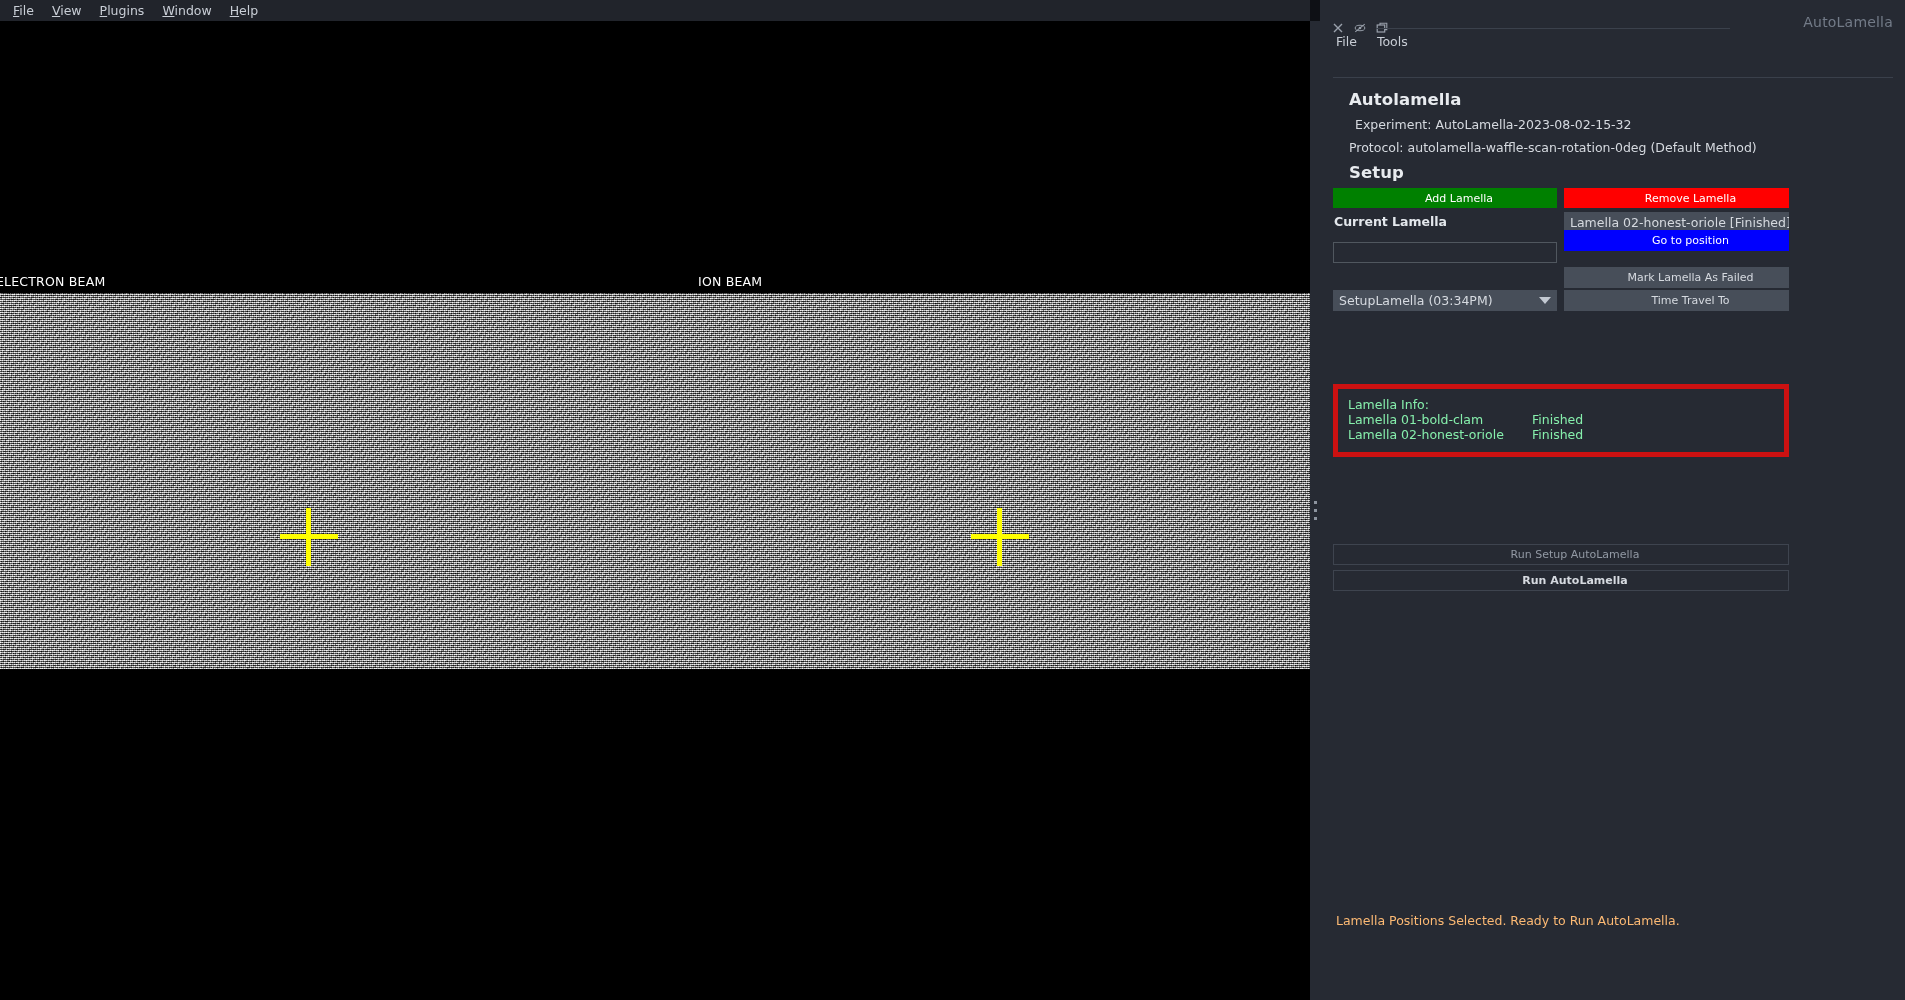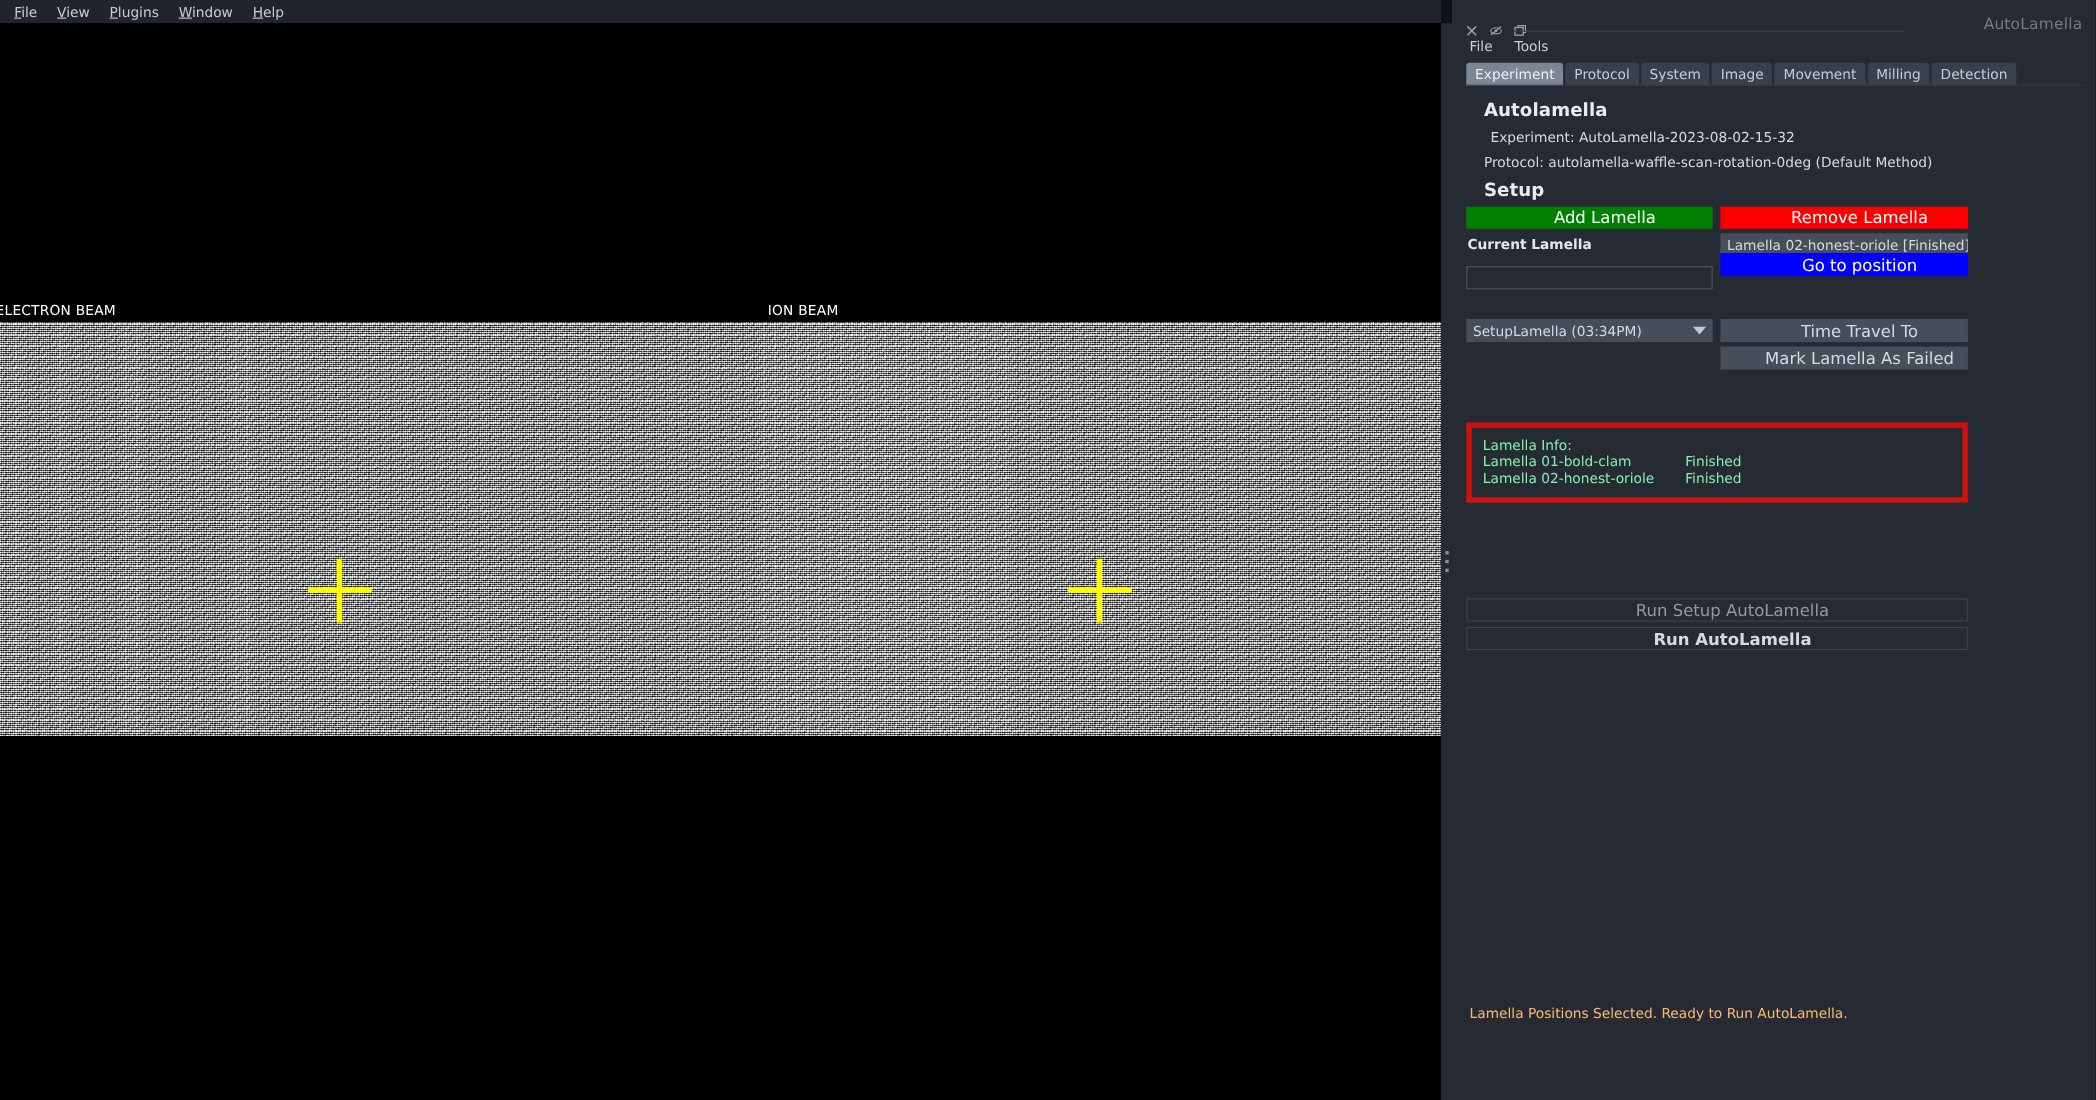--- a/index.html
+++ b/index.html
@@ -246,21 +246,21 @@
   }
 
   #title-autolamella { left: 16px; top: 12px; }
   #exp-line { left: 22px; top: 39px; }
   #proto-line { left: 16px; top: 62px; }
   #title-setup { left: 16px; top: 85px; }
 
   .btn {
     position: absolute;
     box-sizing: border-box;
-    font-size: 15px;
+    font-size: 11px;
     display: flex;
     align-items: center;
     justify-content: center;
     cursor: default;
     border: none;
     font-family: "DejaVu Sans", "Liberation Sans", sans-serif;
     white-space: nowrap;
     padding-left: 28px;
   }
   .btn-green { background: #008000; color: #ffffff; }
@@ -307,21 +307,21 @@
     border: 1px solid #50575f;
     color: #d6dae0;
     font-size: 12.5px;
     padding: 0 6px;
     outline: none;
     font-family: "DejaVu Sans", "Liberation Sans", sans-serif;
   }
   #input-lamella-name { left: 0px; top: 164px; width: 224px; height: 21px; }
 
   #btn-goto    { left: 231px; top: 152px; width: 225px; height: 21px; }
-  #btn-markfail{ left: 231px; top: 189px; width: 225px; height: 21px; margin-top: 48px; }
+  #btn-markfail{ left: 231px; top: 189px; width: 225px; height: 21px; }
   #combo-stage { left: 0px;   top: 212px; width: 224px; height: 21px; }
   #btn-timetravel { left: 231px; top: 212px; width: 225px; height: 21px; }
 
   .info-box {
     position: absolute;
     left: 0px; top: 306px;
     width: 456px;
     box-sizing: border-box;
     border: 5px solid #cc1111;
     background: #262a33;
@@ -408,29 +408,20 @@
       </div>
       <div class="dock-rule"></div>
       <div class="dock-title">AutoLamella</div>
     </div>
 
     <div class="dock-menubar">
       <div class="mitem">File</div>
       <div class="mitem">Tools</div>
     </div>
 
-    <div class="tabbar">
-      <div class="tab active">Experiment</div>
-      <div class="tab">Protocol</div>
-      <div class="tab">System</div>
-      <div class="tab">Image</div>
-      <div class="tab">Movement</div>
-      <div class="tab">Milling</div>
-      <div class="tab">Detection</div>
-    </div>
     <div class="tabbar-underline"></div>
 
     <div class="panel">
 
       <div class="h-big" id="title-autolamella">Autolamella</div>
       <div class="txt-line" id="exp-line">Experiment: AutoLamella-2023-08-02-15-32</div>
       <div class="txt-line" id="proto-line">Protocol: autolamella-waffle-scan-rotation-0deg (Default Method)</div>
       <div class="h-big" id="title-setup">Setup</div>
 
       <div class="btn btn-green" id="btn-add">Add Lamella</div>

